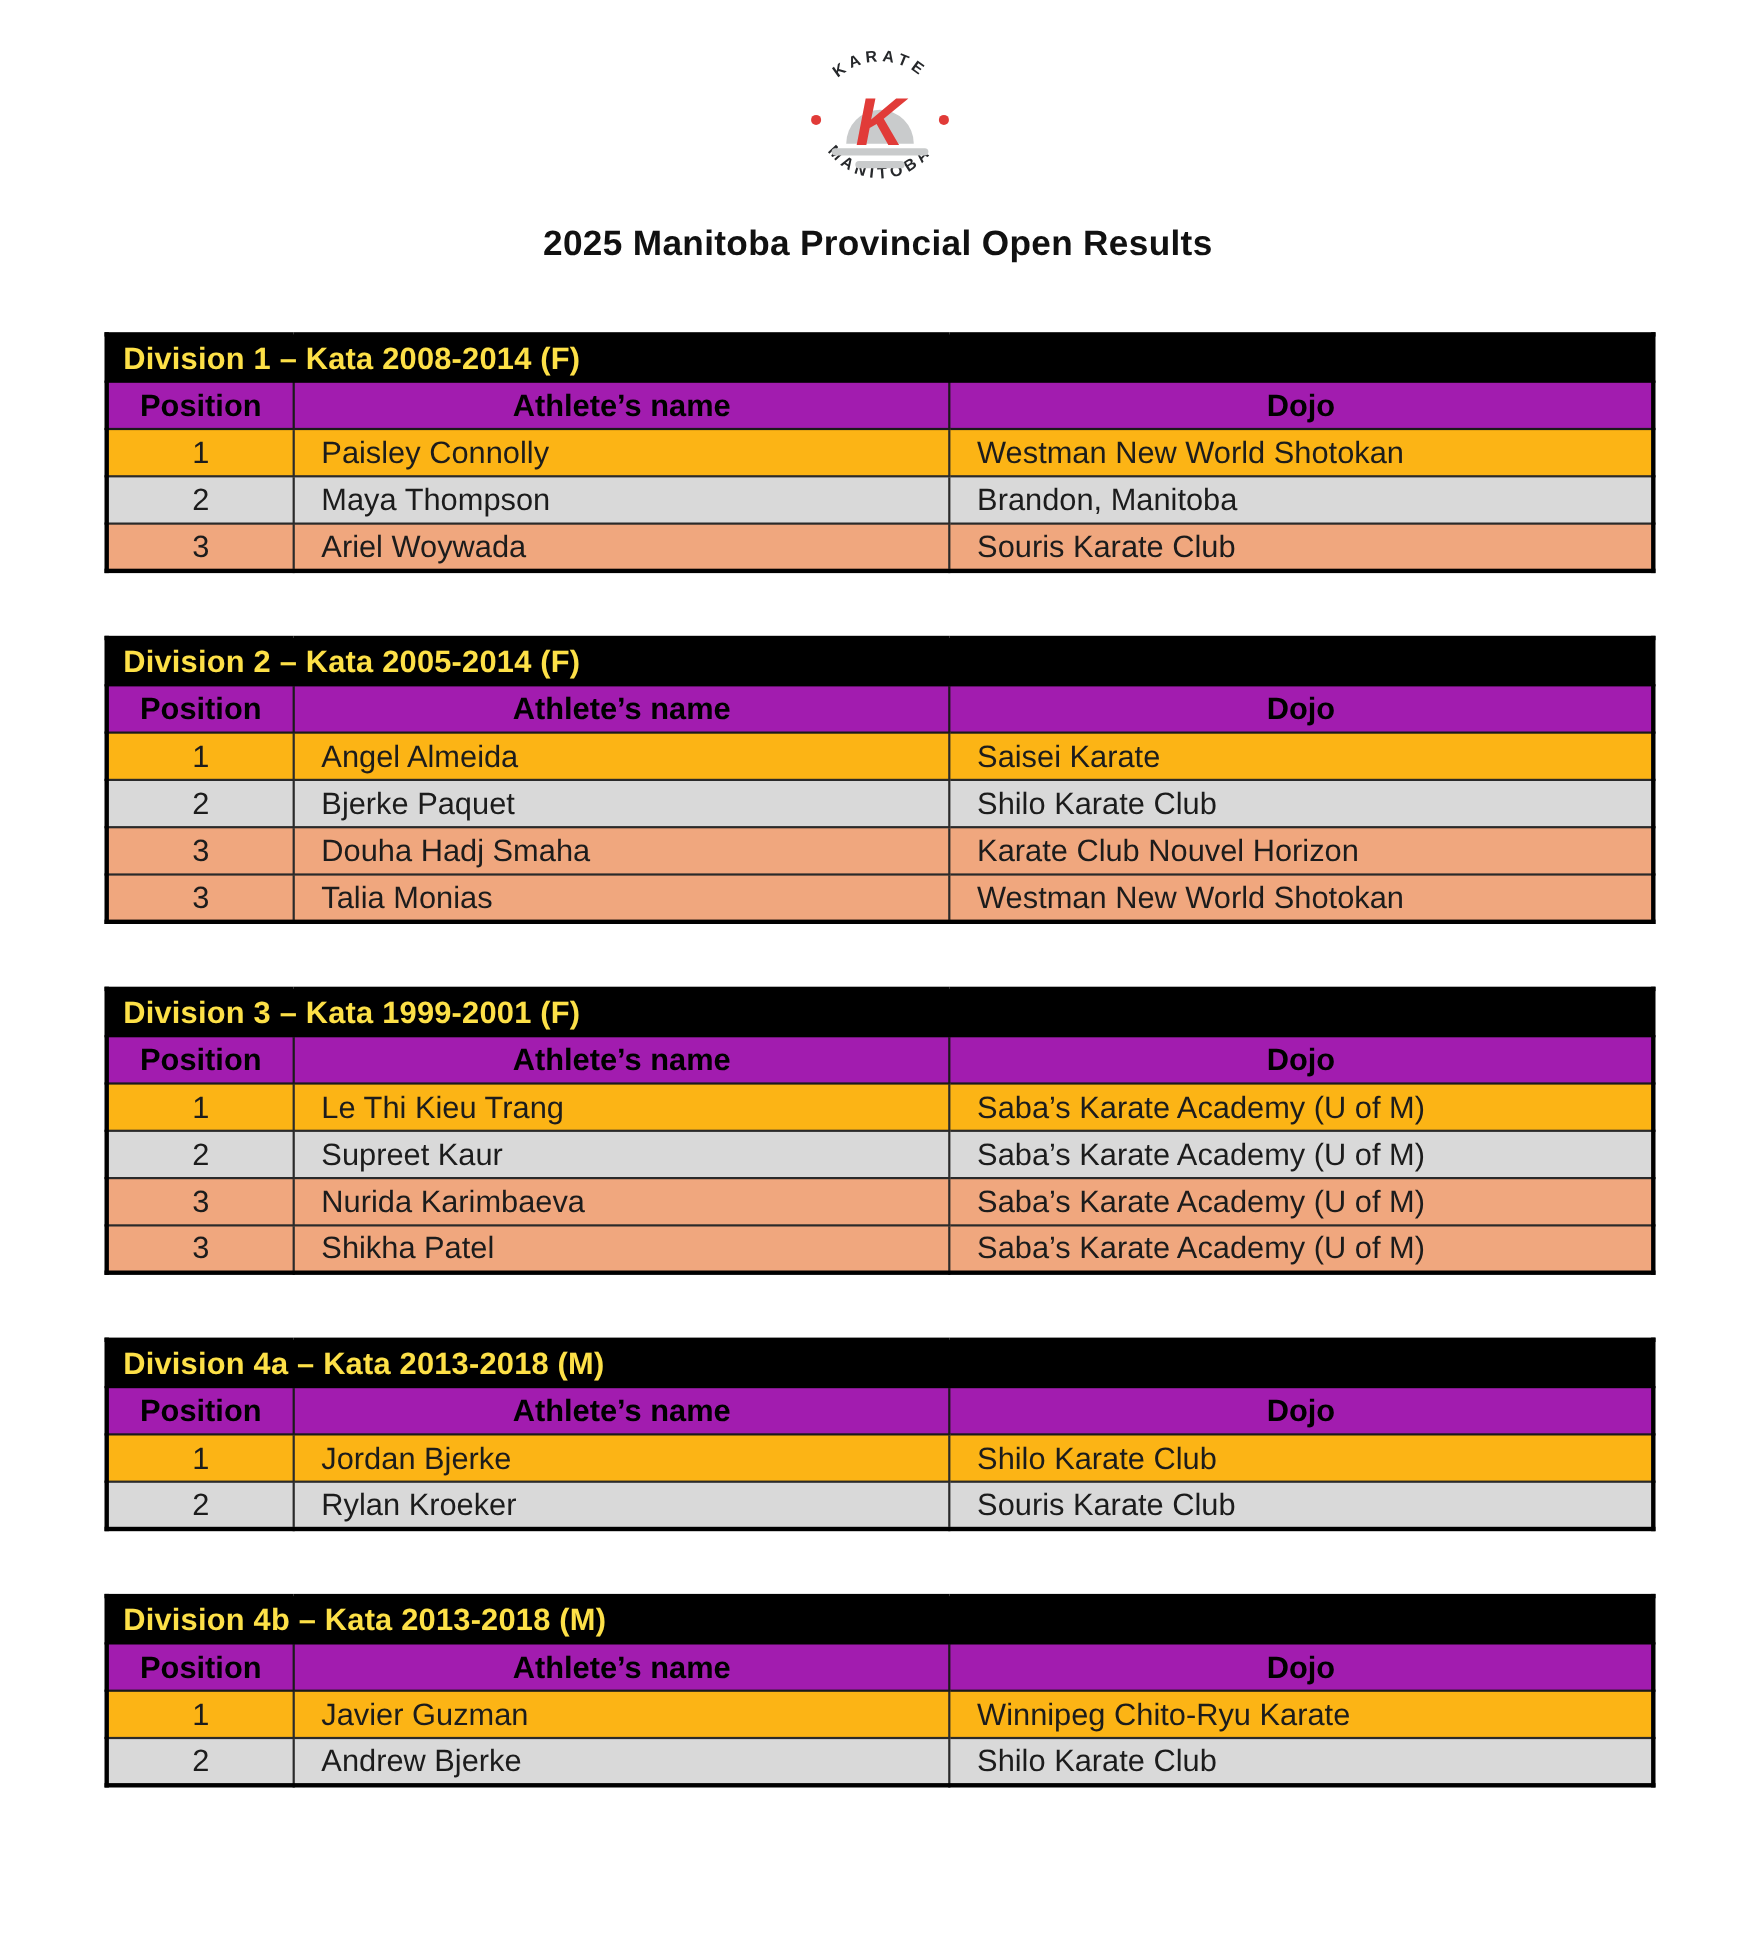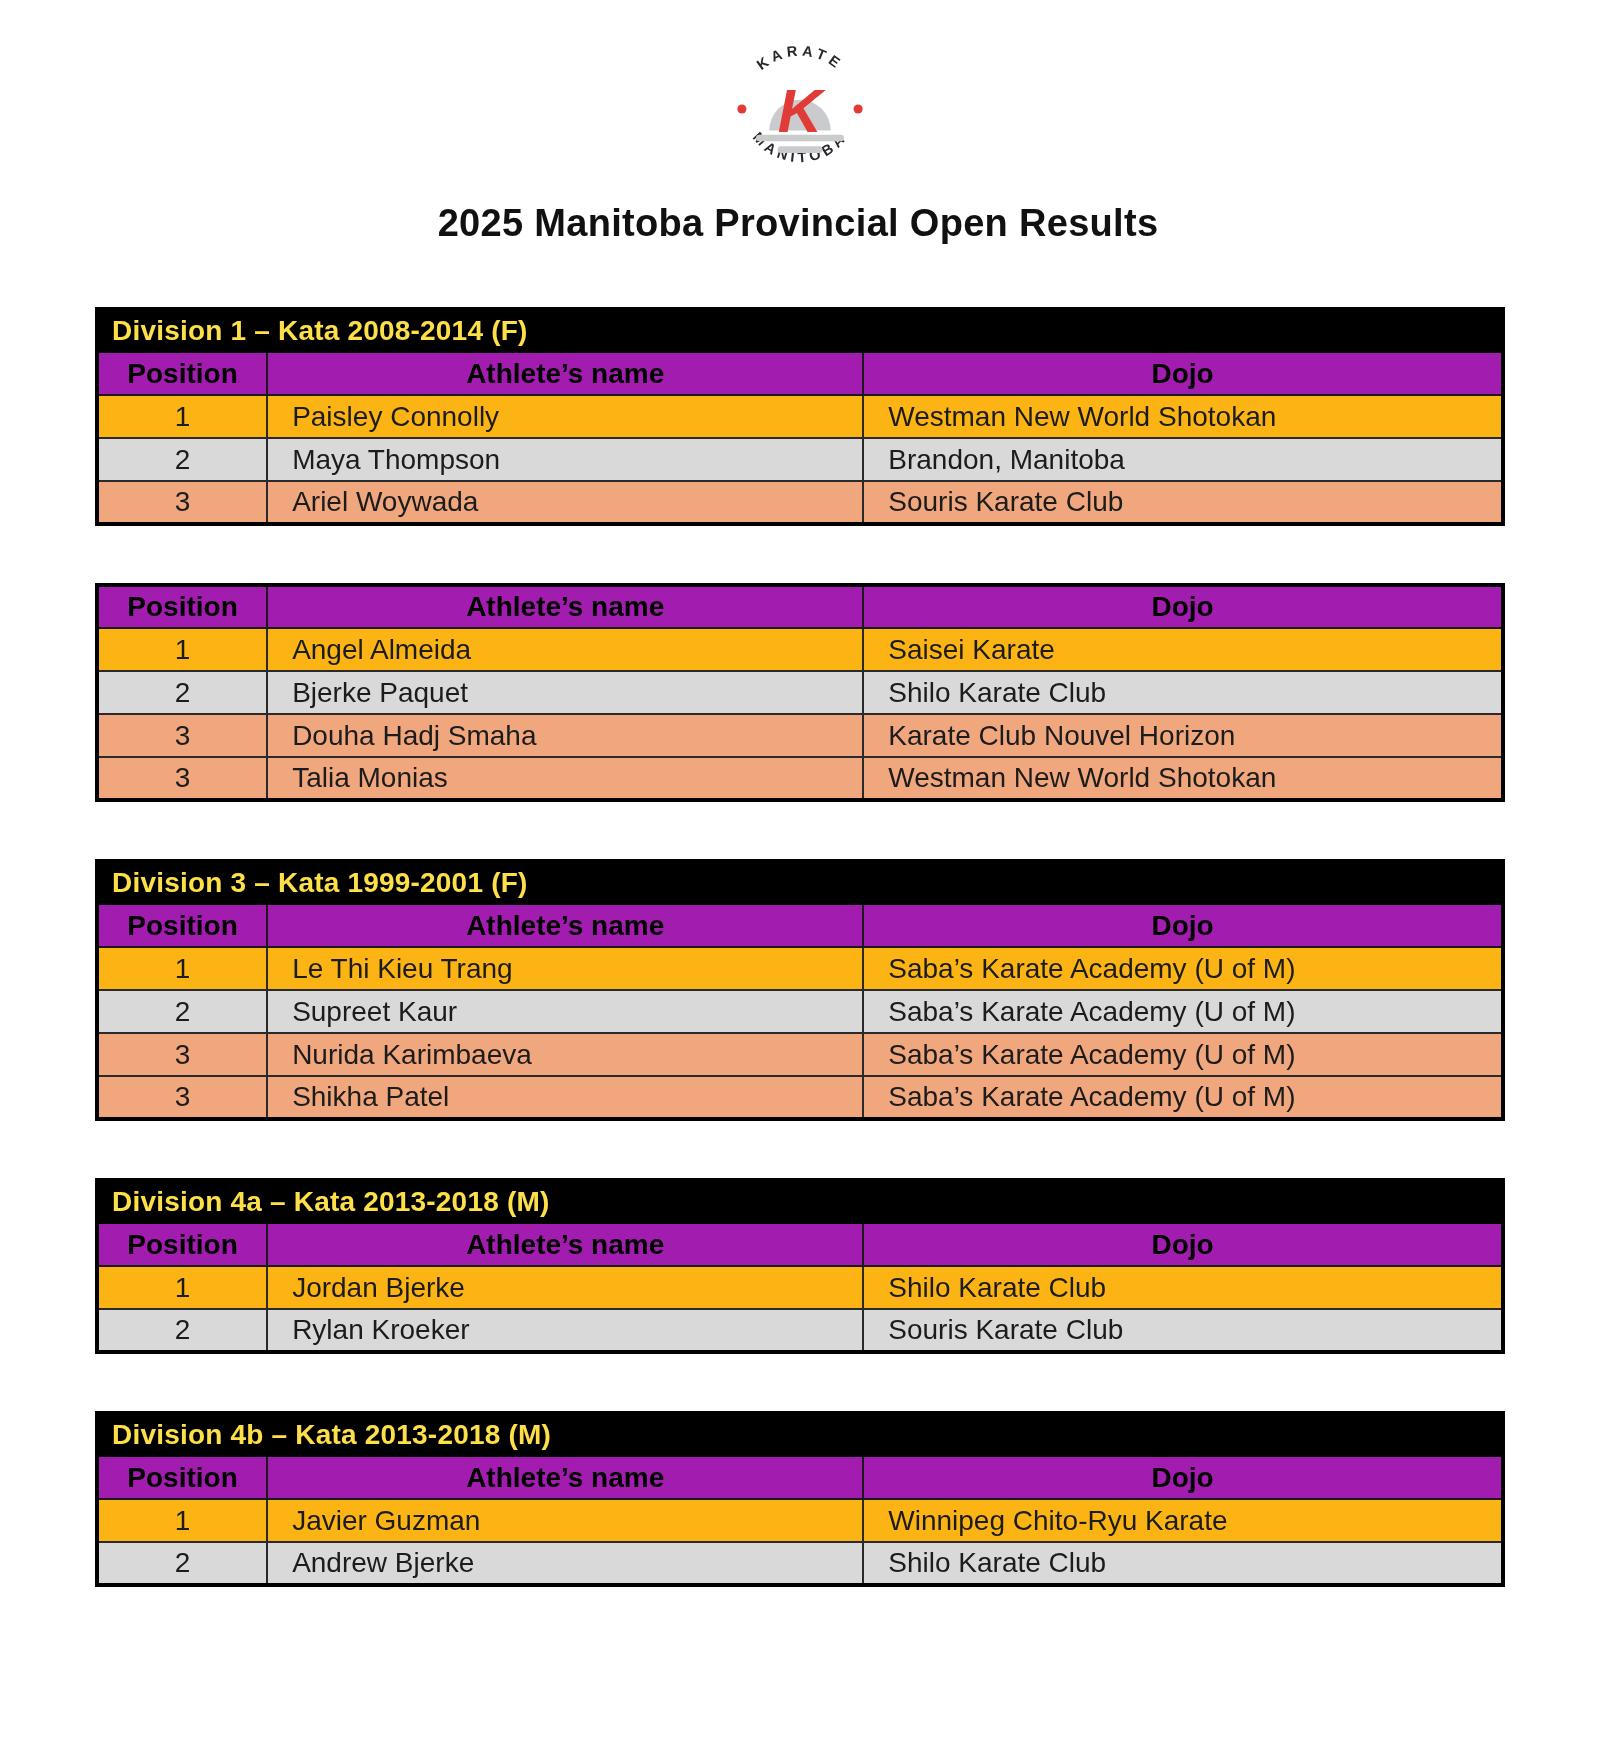--- a/index.html
+++ b/index.html
@@ -21,21 +21,21 @@
     font-size: 17.5px; font-weight: bold; letter-spacing: 5px;
     fill: var(--logo-text, #26282b);
   }
   .logo-dot { fill: var(--logo-red, #e13b38); }
   .logo-shape { fill: var(--logo-gray, #c9cbcc); }
   .logo-k {
     font-size: 74px; font-weight: bold; font-style: italic;
     fill: var(--logo-red, #e13b38);
   }
   .page-title {
-    font-size: 38px; font-weight: bold; color: #111;
+    font-size: 32px; font-weight: bold; color: #111;
     margin: 6px 4px 0 0; letter-spacing: 0.3px;
   }
 
   
   .tables-wrap { margin: 62px 95px 0 95px; }
   table.results-table {
     width: 100%; border-collapse: collapse; table-layout: fixed;
     border: 4px solid #000; margin-bottom: 57px;
   }
   table.results-table:last-child { margin-bottom: 0; }
@@ -125,20 +125,23 @@
 </tbody>
   </table>
 
   <table class="results-table">
     <colgroup>
         <col class="c-pos">
         <col class="c-name">
         <col class="c-dojo">
       </colgroup>
     <thead>
+      <tr class="division-header-row">
+        <th colspan="3">Division 2 – Kata 2005-2014 (F)</th>
+      </tr>
       <tr class="col-header-row">
         <th>Position</th>
         <th>Athlete’s name</th>
         <th>Dojo</th>
       </tr>
     </thead>
     <tbody>
   <tr class="data-row place-first">
     <td class="cell-pos">1</td>
     <td class="cell-name">Angel Almeida</td>

